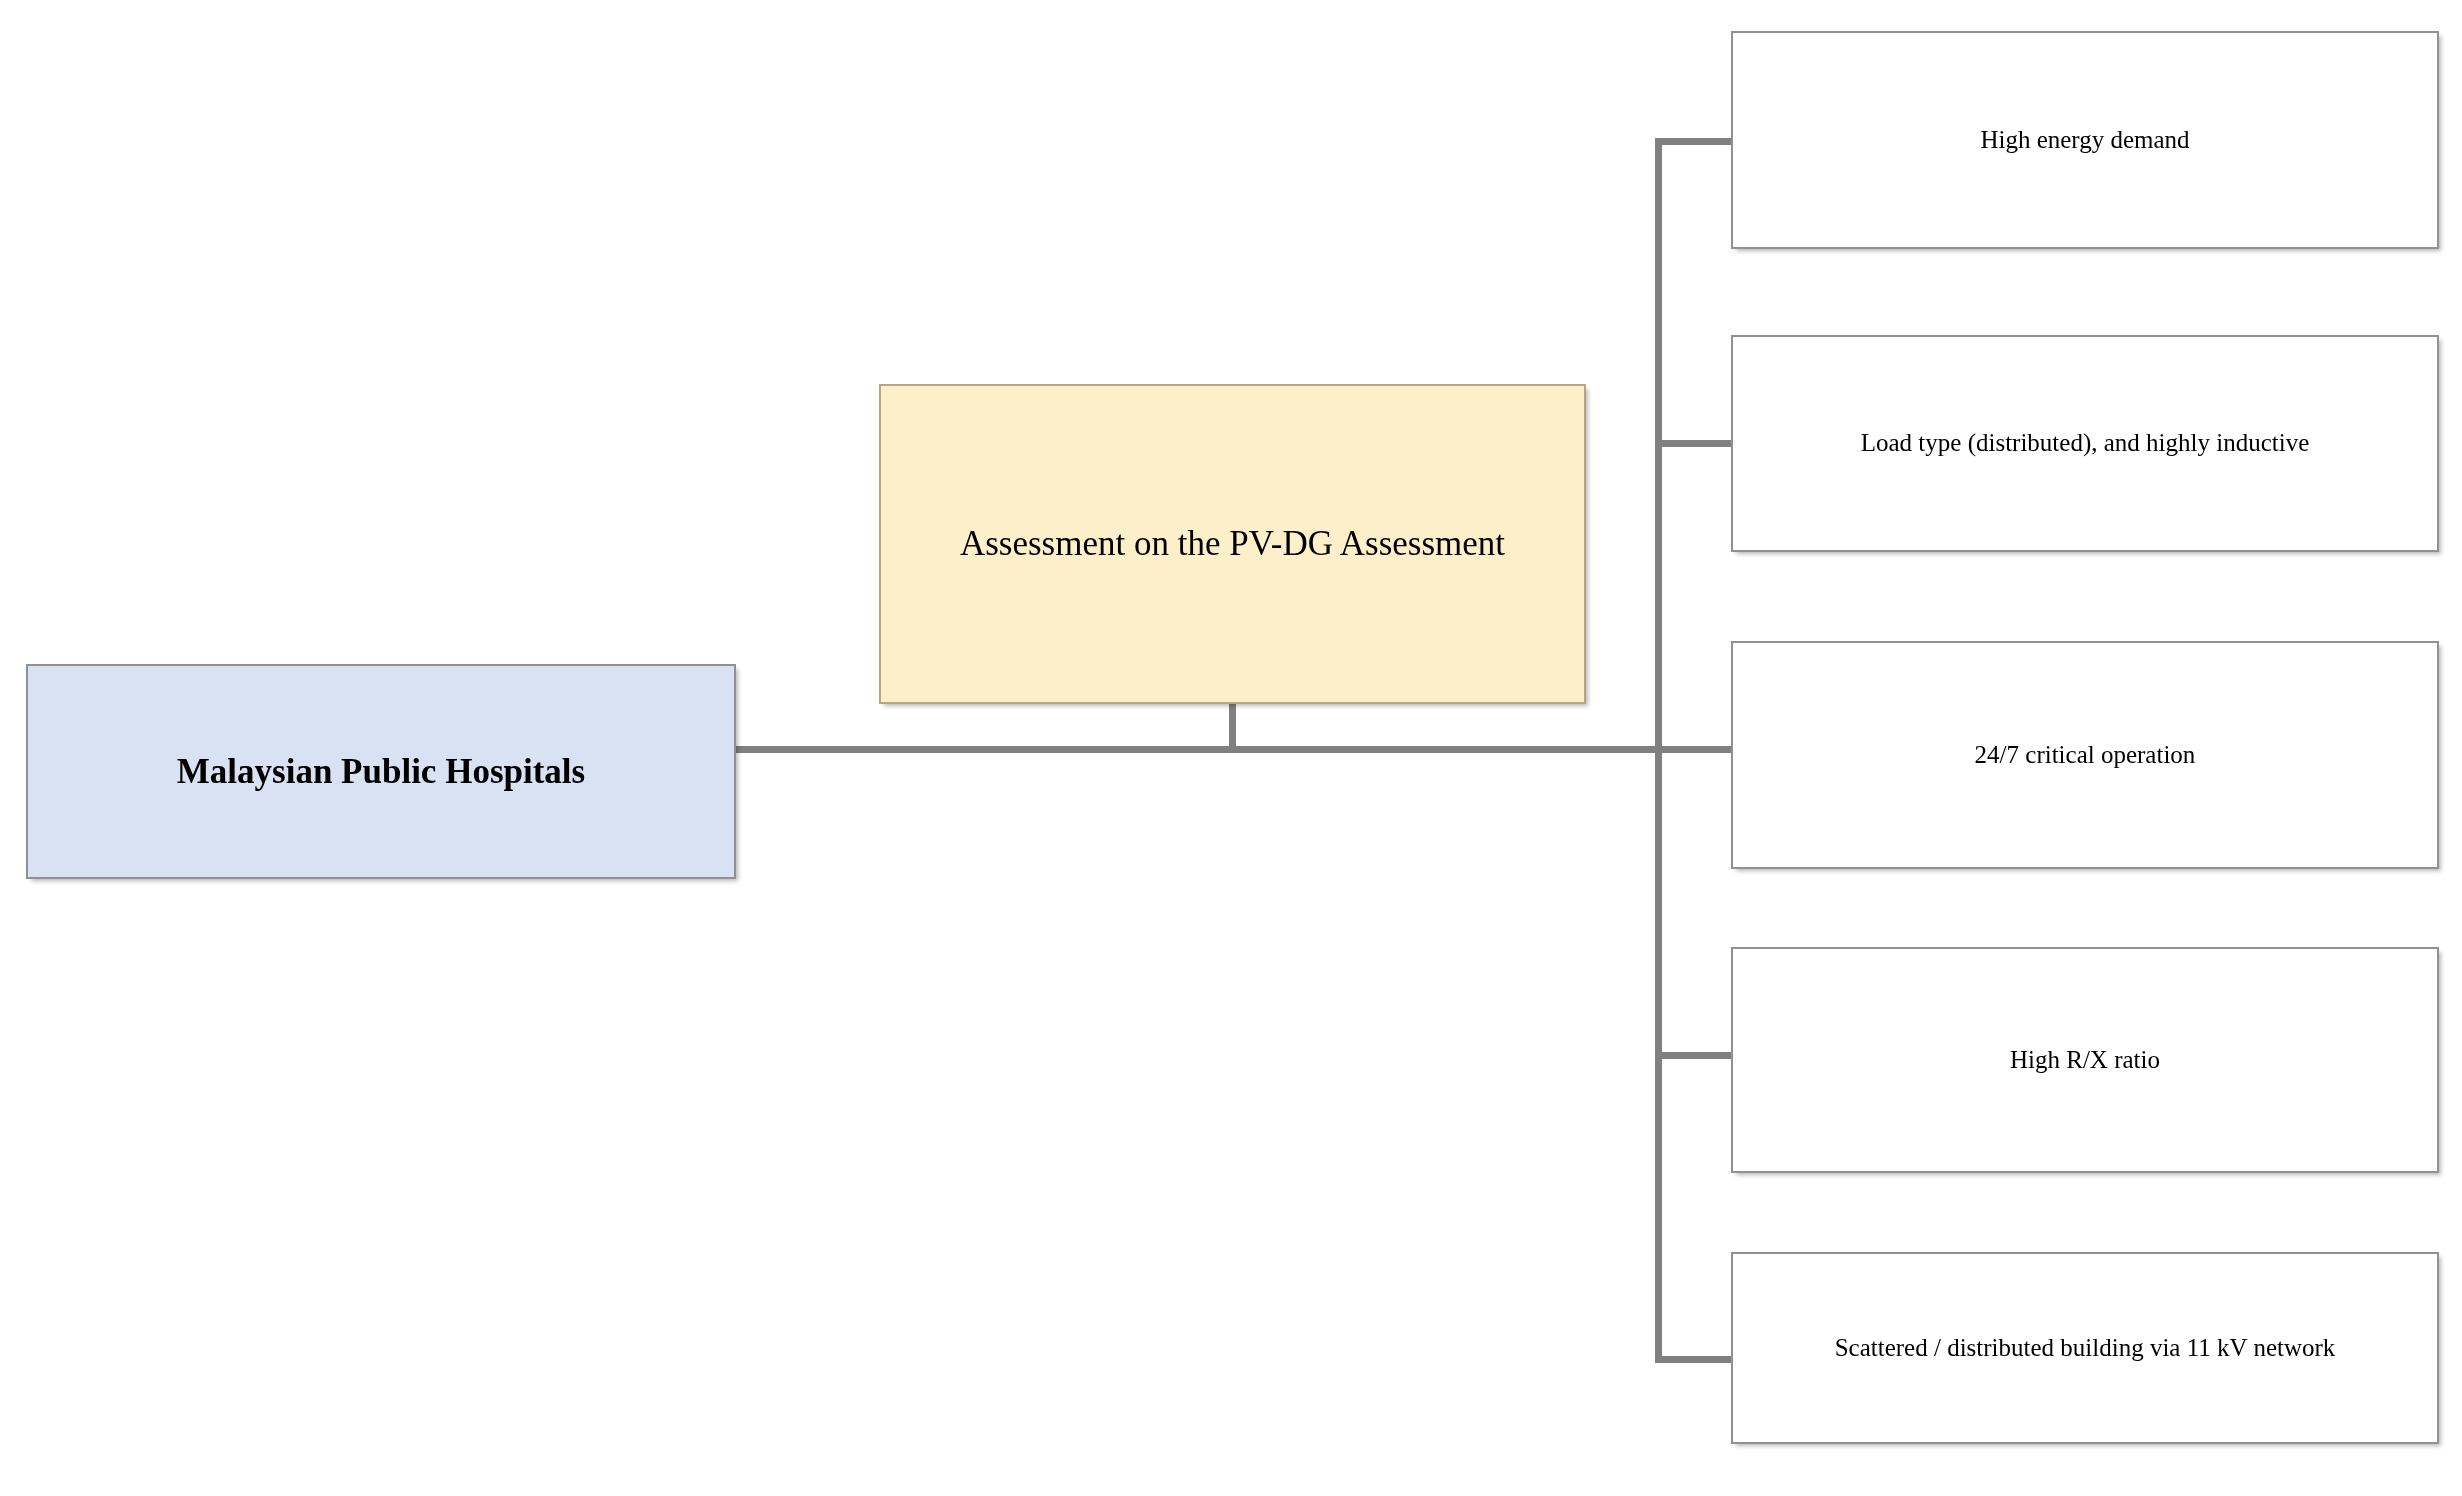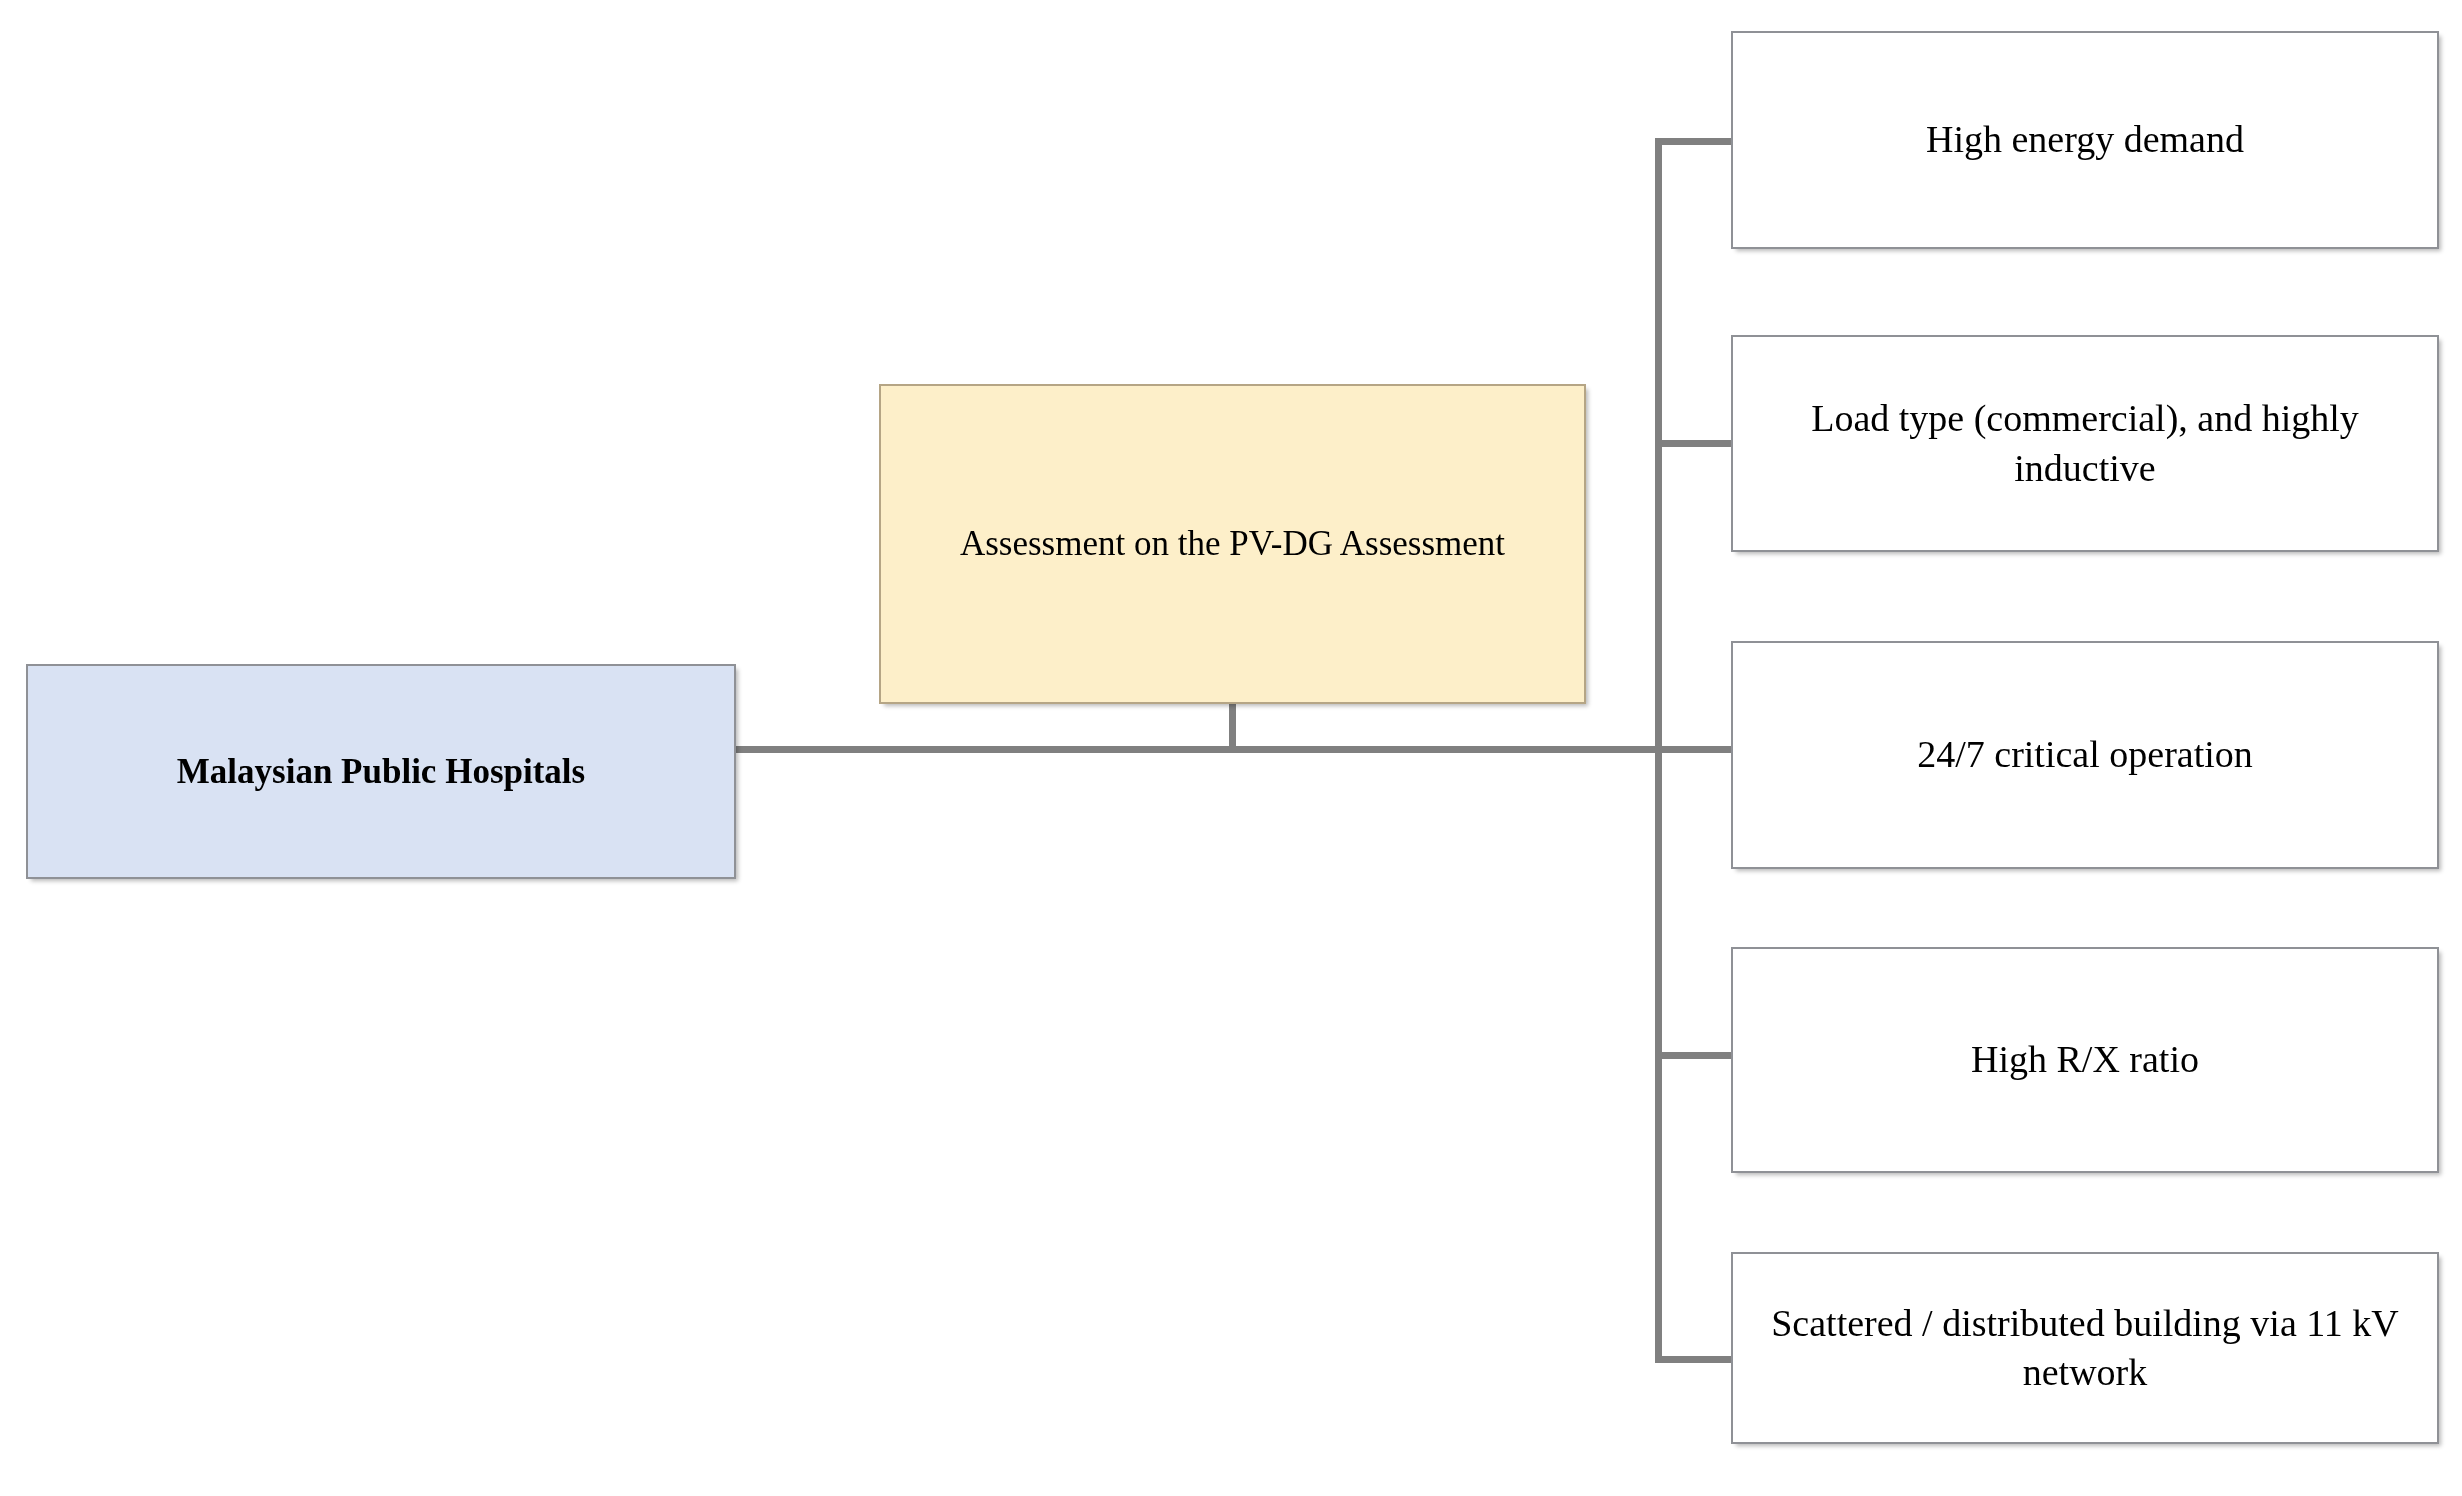--- a/index.html
+++ b/index.html
@@ -58,21 +58,21 @@
     border-color: #b5a585;
     font-size: 35px;
   }
 
   
   .leaf {
     left: 1731px;
     width: 708px;
     background: #ffffff;
     border-color: #8f9196;
-    font-size: 38px;
+    font-size: 25px;
   }
   #leaf-0 { top: 31px;   height: 218px; }
   #leaf-1 { top: 335px;  height: 217px; }
   #leaf-2 { top: 641px;  height: 228px; }
   #leaf-3 { top: 947px; height: 226px; }
   #leaf-4 { top: 1252px; height: 192px; }
 
   
   #leaf-0 .txt { display: flex; flex-direction: column; justify-content: center; gap: 22px; }
 
@@ -119,21 +119,21 @@
     <span class="txt">Assessment on the PV-DG Assessment</span>
   </div>
 
   <div class="node leaf" id="leaf-0">
     <span class="txt">
       <span>High energy demand</span>
     </span>
   </div>
 
   <div class="node leaf" id="leaf-1">
-    <span class="txt">Load type (commercial), and highly inductive</span>
+    <span class="txt">Load type (distributed), and highly inductive</span>
   </div>
 
   <div class="node leaf" id="leaf-2">
     <span class="txt">24/7 critical operation</span>
   </div>
 
   <div class="node leaf" id="leaf-3">
     <span class="txt">High R/X ratio</span>
   </div>
 

